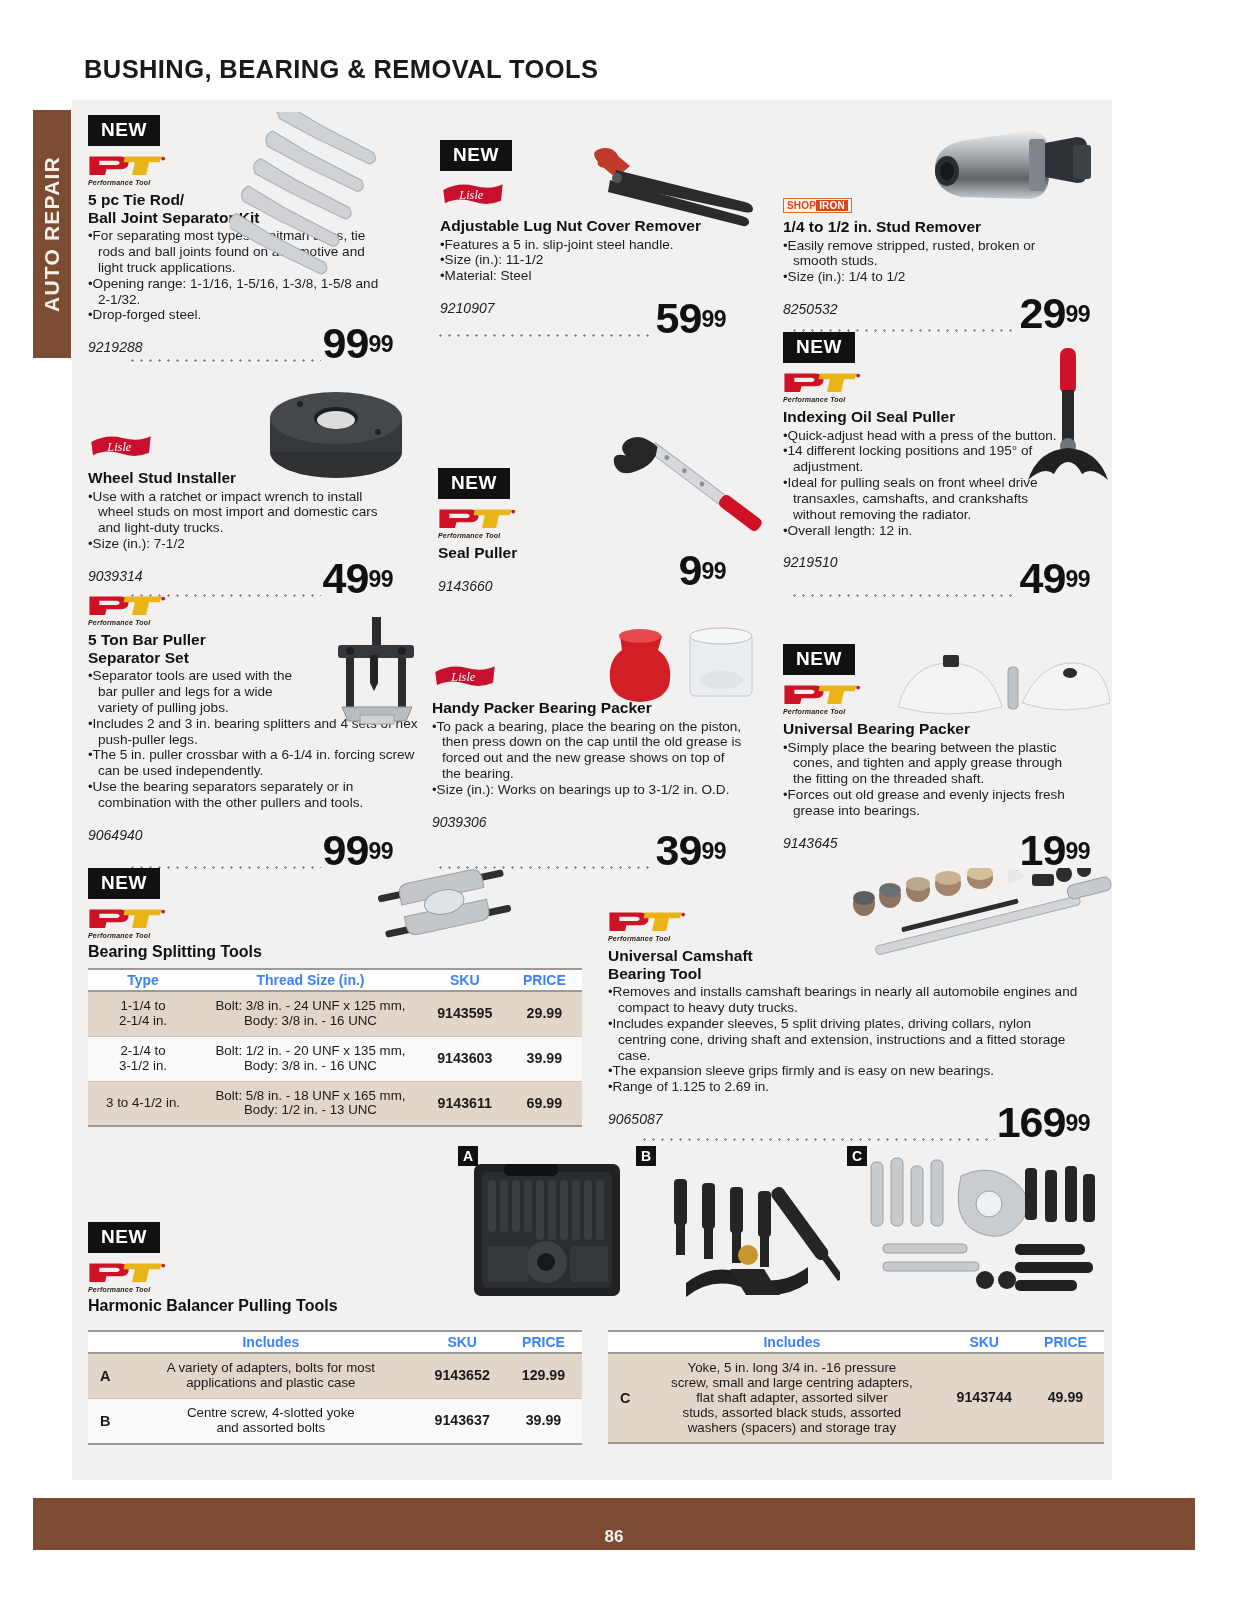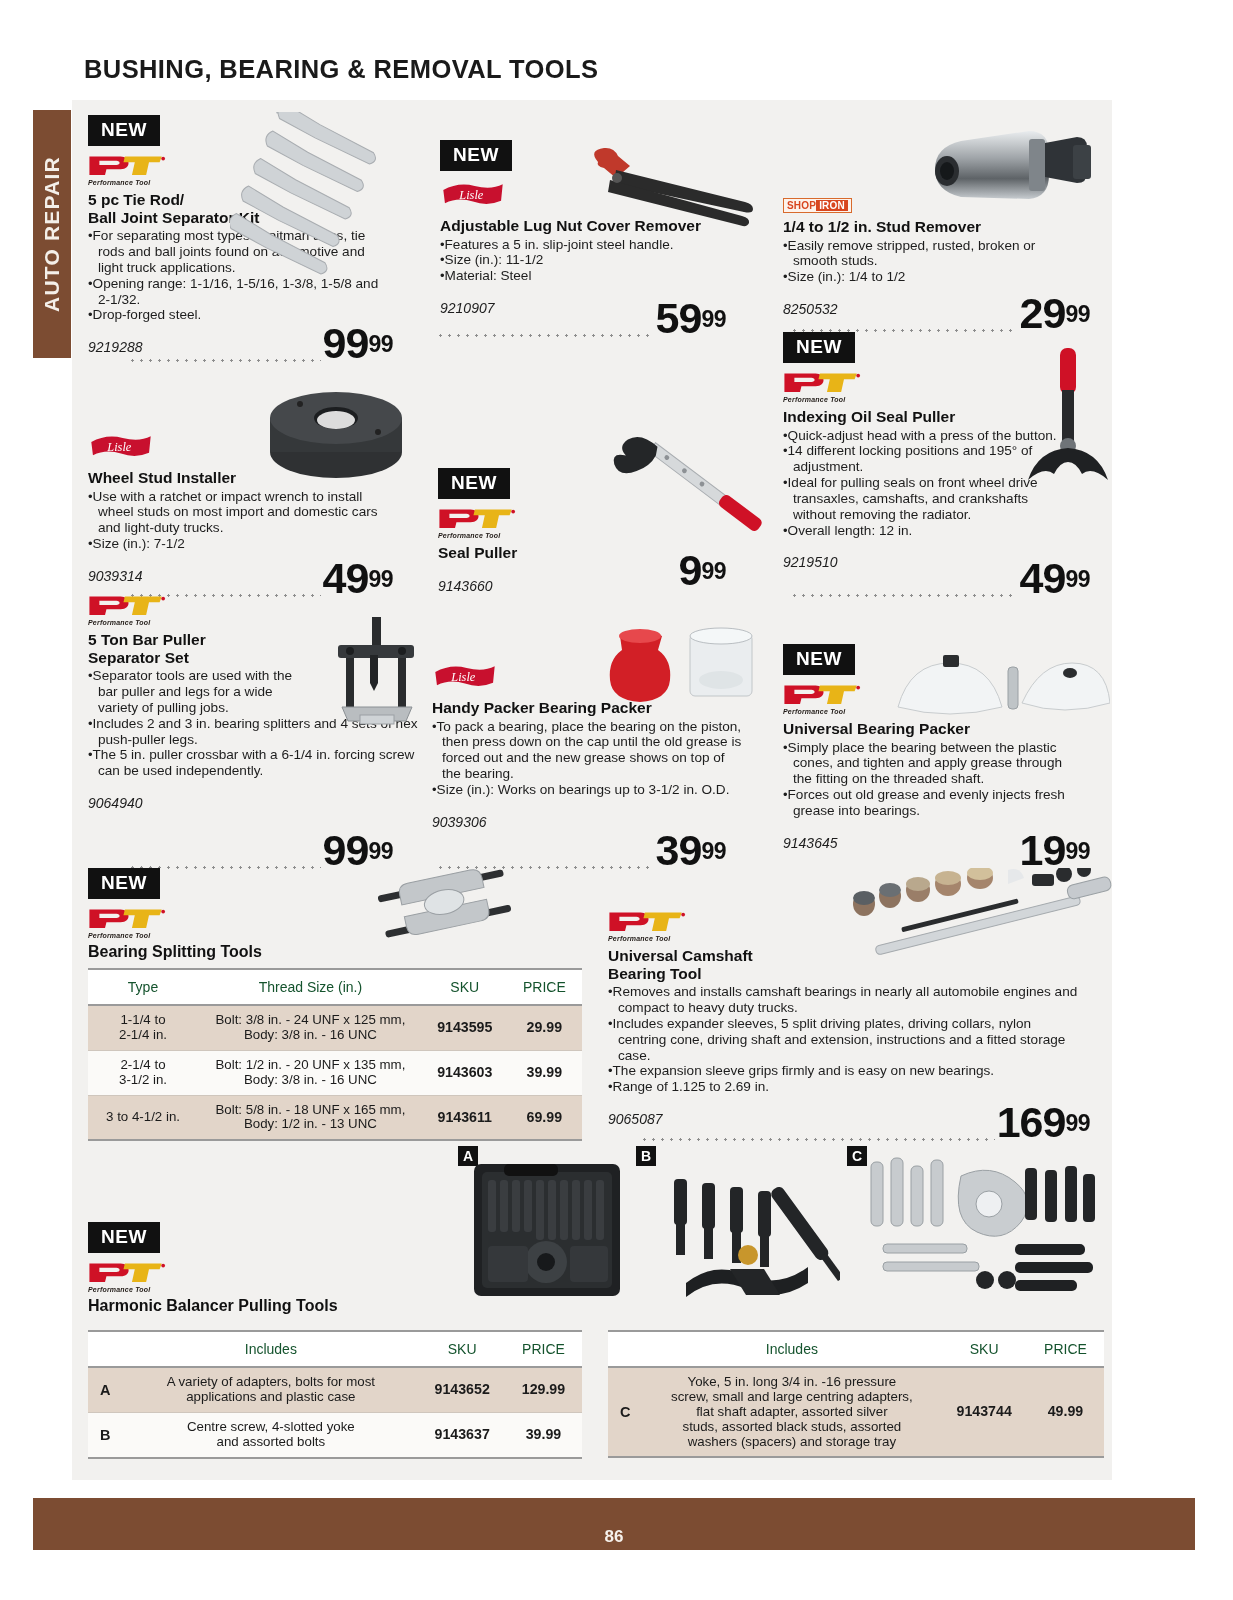--- a/index.html
+++ b/index.html
@@ -100,22 +100,22 @@
   }
   .price .d{font-size:43px;letter-spacing:-1px;}
   .price .c{font-size:23px;vertical-align:super;letter-spacing:-.5px;}
 
   
   table.spec{
     border-collapse:collapse;width:100%;
     font-size:13.3px;
   }
   table.spec th{
-    background:#fff;color:#14532d;font-weight:normal;font-size:14px;
-    padding:9px 4px;border-top:2px solid #9a9a9a;border-bottom:2px solid #9a9a9a;
+    background:#fff;color:#3b82f6;font-weight:bold;font-size:14px;
+    padding:2px 4px;border-top:2px solid #9a9a9a;border-bottom:2px solid #9a9a9a;
   }
   table.spec td{
     padding:7px 5px;text-align:center;vertical-align:middle;
     border-bottom:1px solid #cfc6bd;line-height:1.12;
   }
   table.spec tr.alt td{background:#e2d5c9;}
   table.spec tr.plain td{background:#fbfaf8;}
   table.spec td.sku-c,table.spec td.price-c{font-weight:bold;font-size:14.2px;}
   table.spec td.letter{font-weight:bold;font-size:14.5px;width:26px;}
   table.spec tr:last-child td{border-bottom:2px solid #9a9a9a;}
@@ -352,20 +352,21 @@
       <div class="pt-sub">Performance Tool</div>
     </div>
     <div class="prod-name">
       <span>5 Ton Bar Puller</span><br>
       <span>Separator Set</span>
     </div>
     <ul class="feat">
       <li style="width:215px;">Separator tools are used with the bar puller and legs for a wide variety of pulling jobs.</li>
       <li>Includes 2 and 3 in. bearing splitters and 4 sets of hex push-puller legs.</li>
       <li>The 5 in. puller crossbar with a 6-1/4 in. forcing screw can be used independently.</li>
+      <li>Use the bearing separators separately or in combination with the other pullers and tools.</li>
     </ul>
     <div class="sku">9064940</div>
   </div>
   <div class="art" style="left:322px;top:615px;">
     <svg width="110" height="120" viewBox="0 0 110 120">
       <rect x="50" y="2" width="9" height="28" fill="#2a2c2e"></rect>
       <rect x="16" y="30" width="76" height="13" rx="3" fill="#36393c"></rect>
       <circle cx="28" cy="36" r="4" fill="#1c1e20"></circle>
         <circle cx="80" cy="36" r="4" fill="#1c1e20"></circle>
       <rect x="24" y="43" width="8" height="50" fill="#2a2c2e"></rect>

